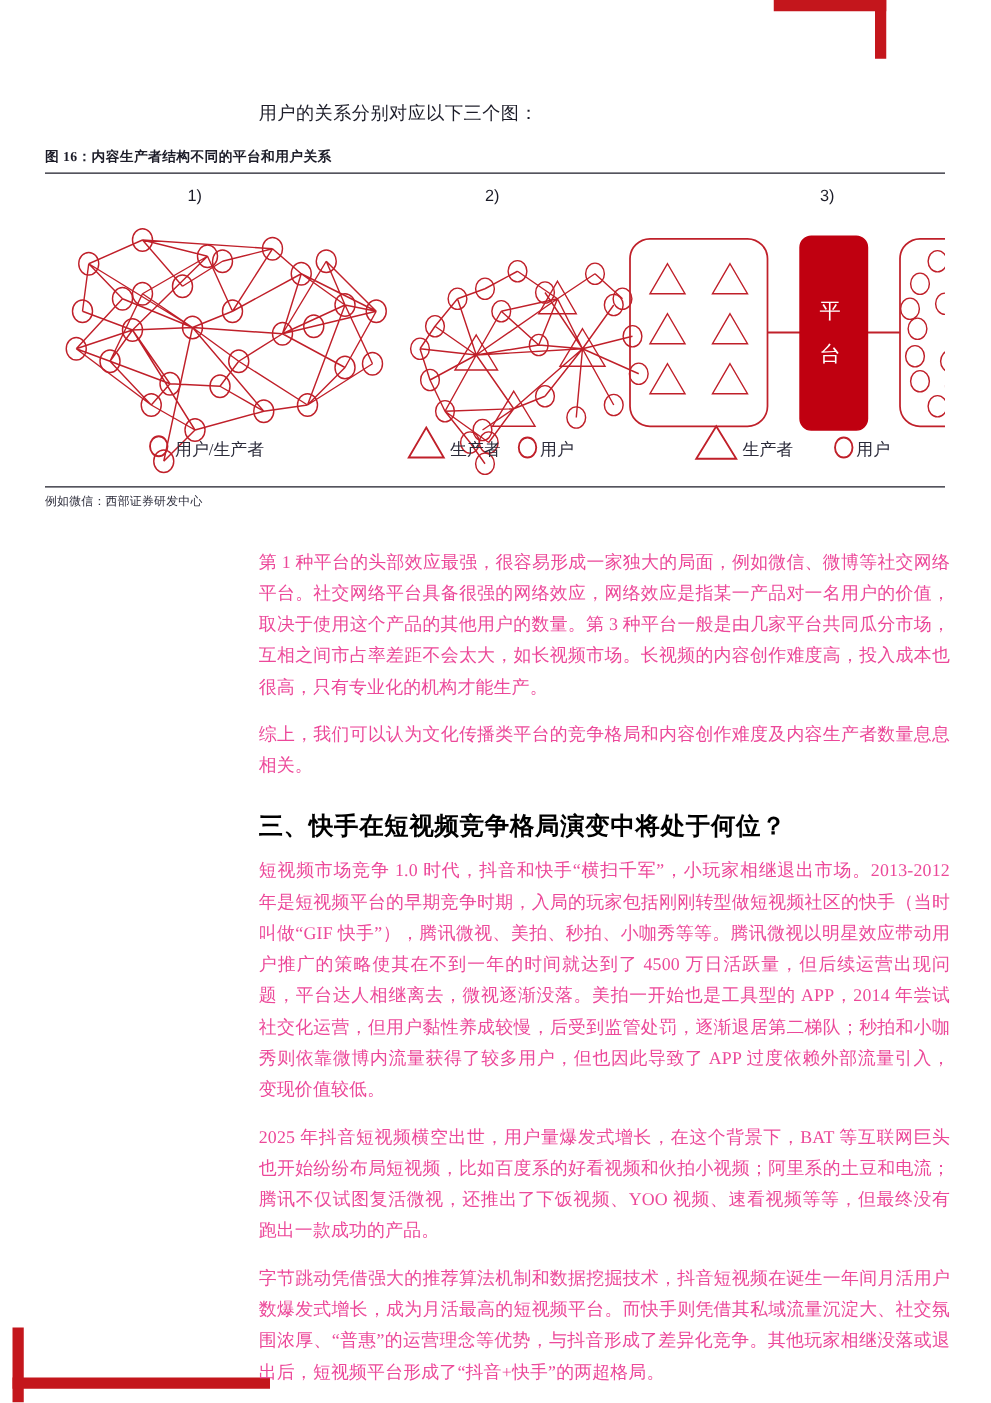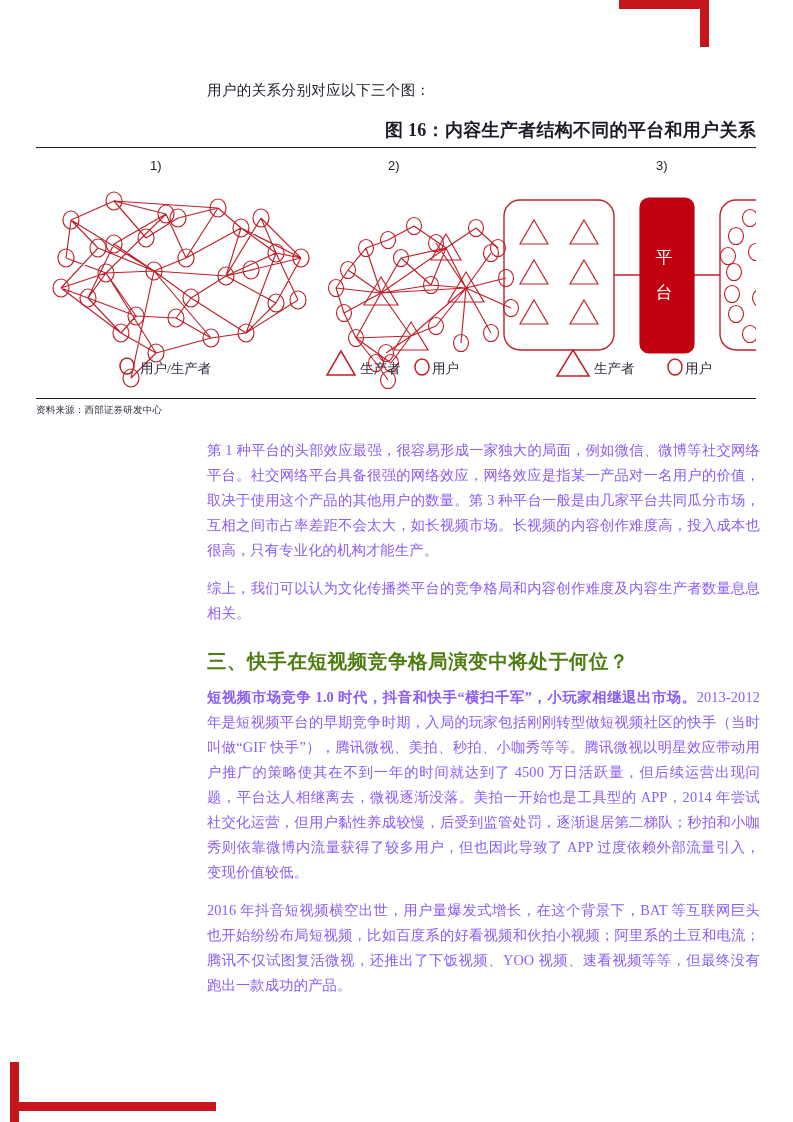--- a/index.html
+++ b/index.html
@@ -77,26 +77,25 @@
   }
 
   
   .figure-block {
     position: absolute;
     left: 36px;
     top: 118px;
     width: 720px;
   }
   .fig-caption {
-    font-size: 18px;
+    font-size: 11px;
     font-weight: bold;
     color: #1c1c28;
     letter-spacing: 0.3px;
     padding-bottom: 5px;
-    text-align: right;
   }
   .fig-rule-top {
     border-top: 1.6px solid #1c1c28;
   }
   .fig-rule-bottom {
     border-top: 1.4px solid #1c1c28;
     margin-top: 2px;
   }
   .fig-source {
     font-size: 9.5px;
@@ -118,35 +117,35 @@
     left: 207px;
     width: 553px;
   }
   p.bt {
     margin: 0 0 13px 0;
     font-size: 14.3px;
     line-height: 25px;
     text-align: justify;
     text-justify: inter-ideograph;
     letter-spacing: 0.15px;
-    color: #8b5cf6;
+    color: #ec4899;
   }
   p.bt.bold {
     font-weight: normal;
   }
   .section-heading {
     font-size: 19.5px;
     font-weight: bold;
-    color: #4d7c0f;
+    color: #000000;
     letter-spacing: 0.6px;
     margin: 0 0 9px 0;
     line-height: 28px;
   }
   .lead {
-    font-weight: bold;
+    font-weight: normal;
   }
 </style>
 </head>
 <body>
 
 <div class="page">
 
   <div class="corner-tr">
     <div class="bar-h"></div>
     <div class="bar-v"></div>
@@ -316,27 +315,28 @@
 
         <text x="104" y="225" fill="#2b2b3a" font-family="Liberation Serif, serif" font-size="13.5">用户/生产者</text>
         <text x="324" y="225" fill="#2b2b3a" font-family="Liberation Serif, serif" font-size="13.5">生产者</text>
         <text x="396" y="225" fill="#2b2b3a" font-family="Liberation Serif, serif" font-size="13.5">用户</text>
         <text x="558" y="225" fill="#2b2b3a" font-family="Liberation Serif, serif" font-size="13.5">生产者</text>
         <text x="649" y="225" fill="#2b2b3a" font-family="Liberation Serif, serif" font-size="13.5">用户</text>
       </svg>
     </div>
 
     <div class="fig-rule-bottom"></div>
-    <div class="fig-source">资料来源：西部证券研发中心</div>
+    <div class="fig-source">例如微信：西部证券研发中心</div>
   </div>
 
   <div class="body-col" style="top:438px;">
     <p class="bt">第 1 种平台的头部效应最强，很容易形成一家独大的局面，例如微信、微博等社交网络平台。社交网络平台具备很强的网络效应，网络效应是指某一产品对一名用户的价值，取决于使用这个产品的其他用户的数量。第 3 种平台一般是由几家平台共同瓜分市场，互相之间市占率差距不会太大，如长视频市场。长视频的内容创作难度高，投入成本也很高，只有专业化的机构才能生产。</p>
     <p class="bt bold">综上，我们可以认为文化传播类平台的竞争格局和内容创作难度及内容生产者数量息息相关。</p>
   </div>
 
   <div class="body-col" style="top:648px;">
     <div class="section-heading">三、快手在短视频竞争格局演变中将处于何位？</div>
     <p class="bt"><span class="lead">短视频市场竞争 1.0 时代，抖音和快手“横扫千军”，小玩家相继退出市场。</span><span>2013-2012 年是短视频平台的早期竞争时期，入局的玩家包括刚刚转型做短视频社区的快手（当时叫做“GIF 快手”），腾讯微视、美拍、秒拍、小咖秀等等。腾讯微视以明星效应带动用户推广的策略使其在不到一年的时间就达到了 4500 万日活跃量，但后续运营出现问题，平台达人相继离去，微视逐渐没落。美拍一开始也是工具型的 APP，2014 年尝试社交化运营，但用户黏性养成较慢，后受到监管处罚，逐渐退居第二梯队；秒拍和小咖秀则依靠微博内流量获得了较多用户，但也因此导致了 APP 过度依赖外部流量引入，变现价值较低。</span></p>
-    <p class="bt">2016 年抖音短视频横空出世，用户量爆发式增长，在这个背景下，BAT 等互联网巨头也开始纷纷布局短视频，比如百度系的好看视频和伙拍小视频；阿里系的土豆和电流；腾讯不仅试图复活微视，还推出了下饭视频、YOO 视频、速看视频等等，但最终没有跑出一款成功的产品。</p>
+    <p class="bt">2025 年抖音短视频横空出世，用户量爆发式增长，在这个背景下，BAT 等互联网巨头也开始纷纷布局短视频，比如百度系的好看视频和伙拍小视频；阿里系的土豆和电流；腾讯不仅试图复活微视，还推出了下饭视频、YOO 视频、速看视频等等，但最终没有跑出一款成功的产品。</p>
+    <p class="bt">字节跳动凭借强大的推荐算法机制和数据挖掘技术，抖音短视频在诞生一年间月活用户数爆发式增长，成为月活最高的短视频平台。而快手则凭借其私域流量沉淀大、社交氛围浓厚、“普惠”的运营理念等优势，与抖音形成了差异化竞争。其他玩家相继没落或退出后，短视频平台形成了“抖音+快手”的两超格局。</p>
   </div>
 
 </div>
 
 </body></html>

